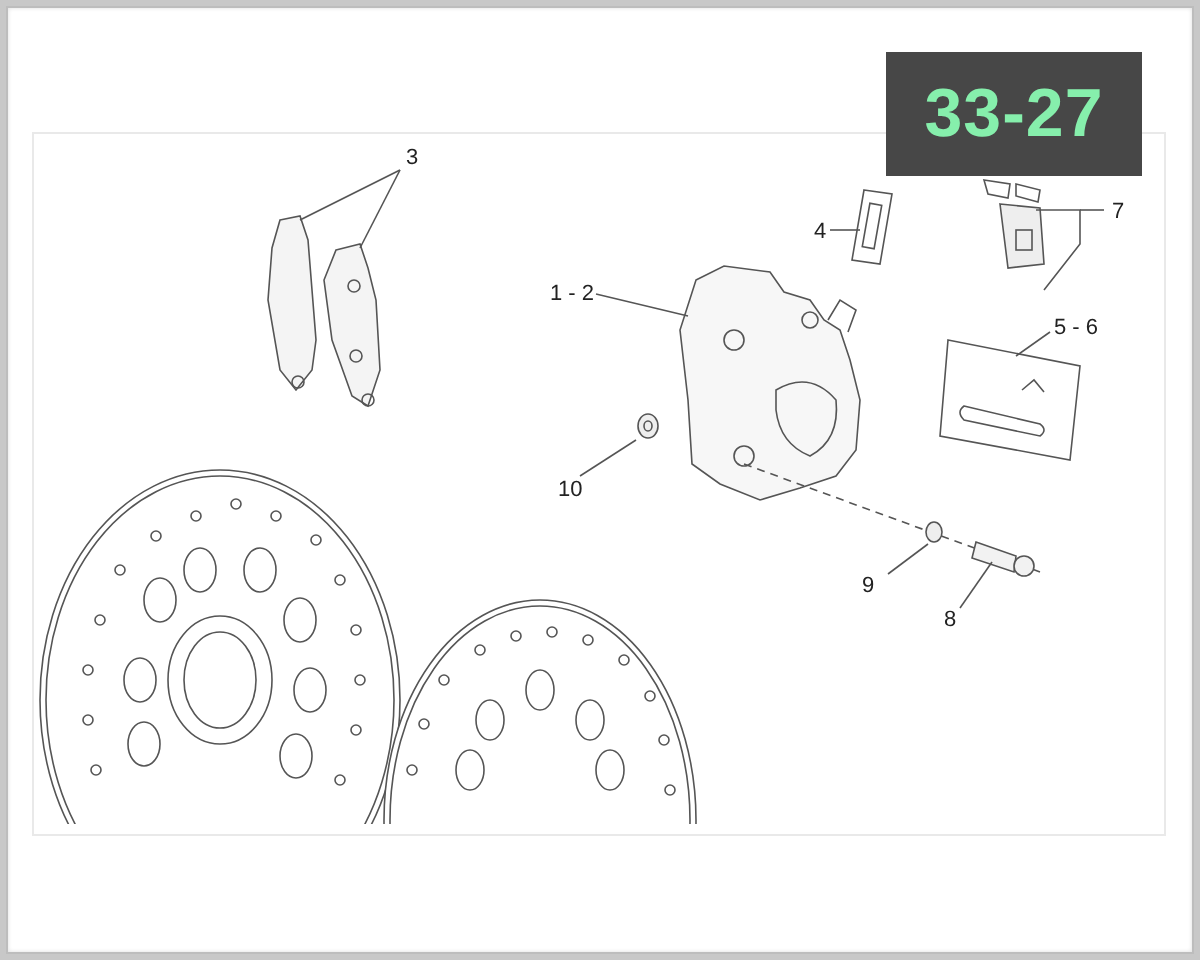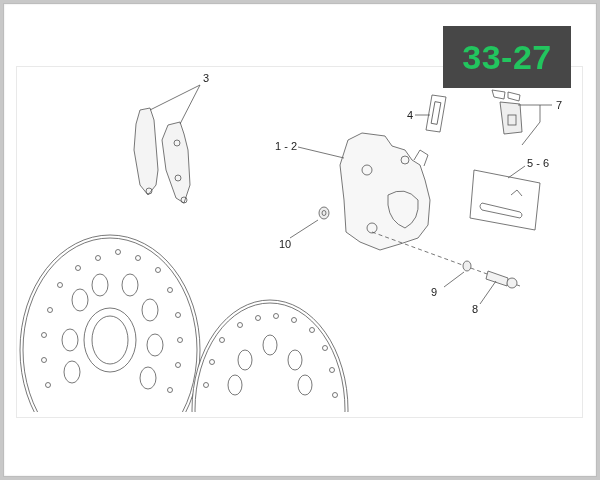--- a/index.html
+++ b/index.html
@@ -1,19 +1,19 @@
 <!DOCTYPE html>
 <html><head>
 <meta charset="utf-8">
 <style>
   html,body{margin:0;padding:0;background:#c8c8c8;}
   body{width:600px;height:480px;position:relative;overflow:hidden;font-family:"Liberation Sans",sans-serif;}
   .frame{position:absolute;left:3px;top:3px;width:592px;height:472px;background:#fff;border:1px solid #bdbdbd;box-shadow:inset 0 0 2px #ddd;}
   .inner{position:absolute;left:12px;top:62px;width:565px;height:350px;border:1px solid #e9e9e9;}
-  .badge{position:absolute;left:443px;top:26px;width:128px;height:62px;background:#474747;color:#22c55e;font-weight:bold;font-size:34px;display:flex;align-items:center;justify-content:center;letter-spacing:0.5px;}
+  .badge{position:absolute;left:443px;top:26px;width:128px;height:62px;background:#474747;color:#86efac;font-weight:bold;font-size:34px;display:flex;align-items:center;justify-content:center;letter-spacing:0.5px;}
   svg.diag{position:absolute;left:0;top:0;}
   .lbl{font-family:"Liberation Sans",sans-serif;font-size:11px;fill:#222;}
 </style>
 </head>
 <body>
 
 <div class="frame">
   <div class="inner"></div>
 </div>
 

